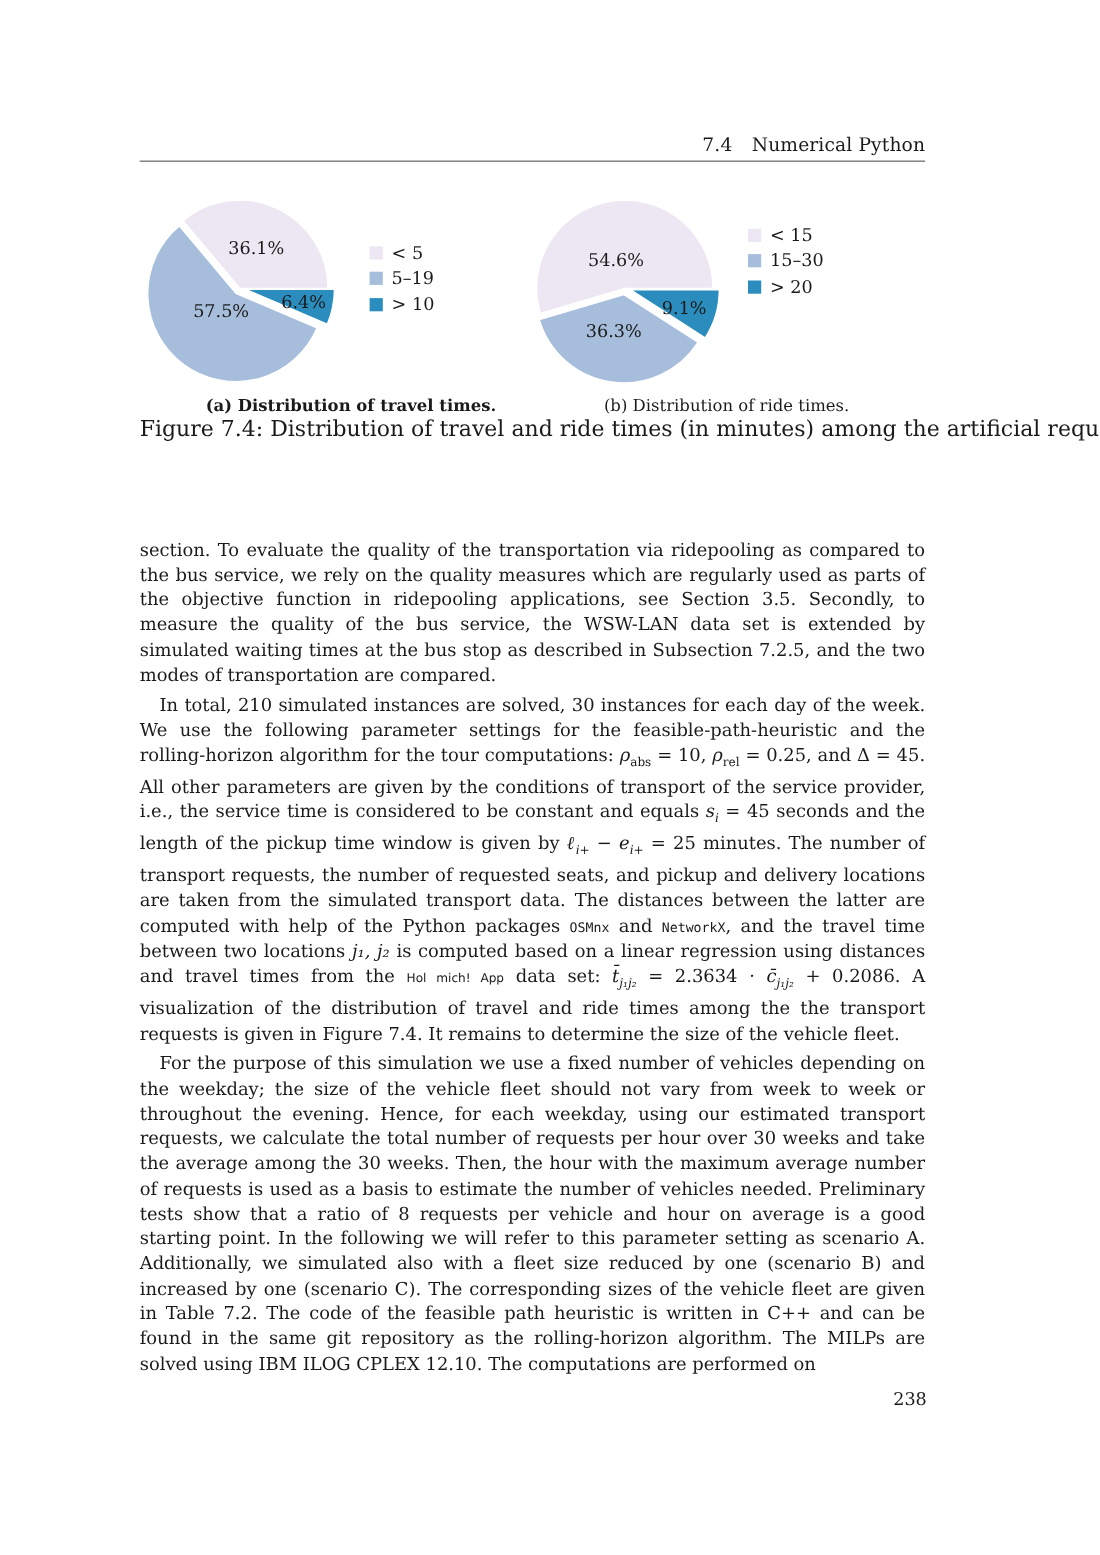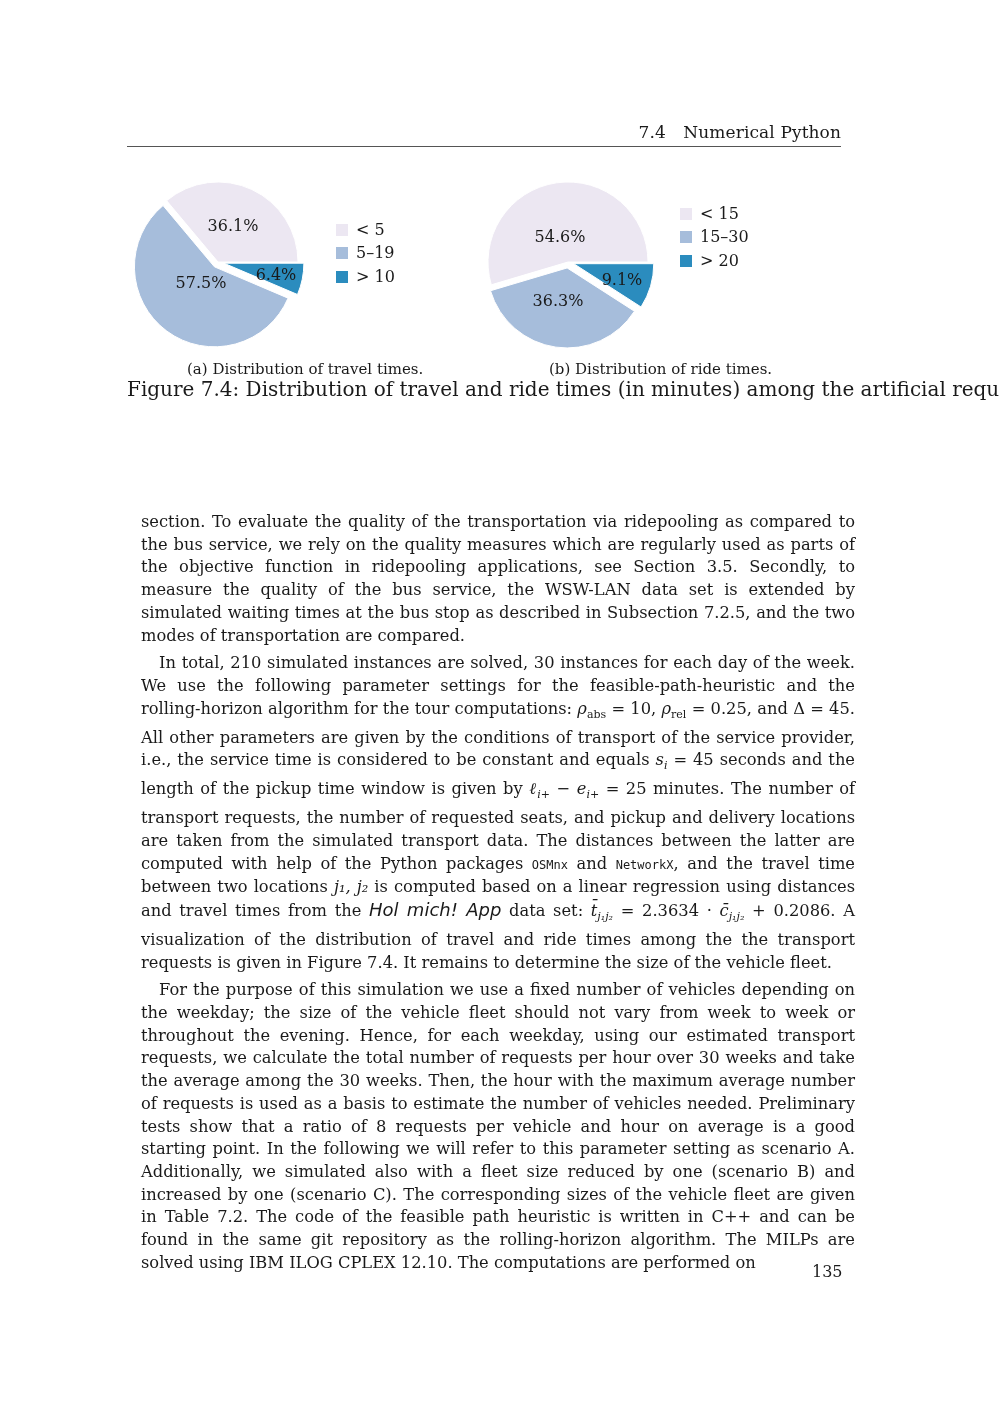--- a/index.html
+++ b/index.html
@@ -9,26 +9,26 @@
                    border-bottom: 1px solid #555; }
     .page-header .hdr { position: absolute; right: 0; top: 0; font-size: 17px; letter-spacing: 0.1px; }
     .page-header .hdr .num { margin-right: 12px; margin-top: 48px; }
     .subfig { position: absolute; top: 170px; }
     .subfig svg { position: absolute; left: 0; top: 0; }
     .legend { position: absolute; font-size: 16px; line-height: 24px; }
     .legend .item { display: flex; align-items: center; height: 23.5px; }
     .legend .sw { width: 12px; height: 12px; margin-right: 8px; display: inline-block; }
     .subcap { position: absolute; top: 360px; font-size: 15px; }
     .figcap { position: absolute; left: 127px; top: 377px; font-size: 20px; white-space: nowrap; }
-    .body-text { position: absolute; left: 141px; top: 489px; width: 714px; font-size: 16.3px;
-                 line-height: 22.7px; text-align: justify; margin-top: 22px; }
+    .body-text { position: absolute; left: 127px; top: 489px; width: 714px; font-size: 16.3px;
+                 line-height: 22.7px; text-align: justify; }
     .body-text p { margin: 0 0 5px 0; }
     .body-text p.indent { text-indent: 18px; }
     .mono { font-family: "DejaVu Sans Mono", "Liberation Mono", monospace; font-size: 12px; }
-    .sans-it { font-family: "DejaVu Sans", "Liberation Sans", sans-serif; font-style: italic; font-size: 18px; }
+    .sans-it { font-family: "DejaVu Sans", "Liberation Sans", sans-serif; font-size: 11px; }
     .page-number { position: absolute; left: 812px; top: 1262px; font-size: 16px; }
     .pie-label { font-family: "DejaVu Serif", "Liberation Serif", serif; font-size: 16px; fill: #1a1a1a; }
   </style>
 </head>
 <body>
 
 <div class="page-header">
   <div class="hdr">
     <span class="num">7.4</span>
     <span>Numerical Python</span>
@@ -78,24 +78,24 @@
         <span class="sw sw1" style="background: rgb(166, 189, 219);"></span>
         <span>15–30</span>
       </div>
     <div class="item">
         <span class="sw sw2" style="background: rgb(43, 140, 190);"></span>
         <span>&gt; 20</span>
       </div>
   </div>
 </div>
 
-<div class="subcap" style="left:187px;">(a) Distribution of travel times.</div>
+<div class="subcap" style="left:187px;font-weight:bold;">(a) Distribution of travel times.</div>
 <div class="subcap" style="left:549px;text-align:center;">(b) Distribution of ride times.</div>
 
 <div class="figcap">Figure 7.4: Distribution of travel and ride times (in minutes) among the artificial requests.</div>
 
 <div class="body-text">
   <p>section. To evaluate the quality of the transportation via ridepooling as compared to the bus service, we rely on the quality measures which are regularly used as parts of the objective function in ridepooling applications, see Section 3.5. Secondly, to measure the quality of the bus service, the WSW-LAN data set is extended by simulated waiting times at the bus stop as described in Subsection 7.2.5, and the two modes of transportation are compared.</p>
   <p class="indent"><span>In total, 210 simulated instances are solved, 30 instances for each day of the week. We use the following parameter settings for the feasible-path-heuristic and the rolling-horizon algorithm for the tour computations: </span><i>ρ</i><sub style="font-size:11px">abs</sub><span> = 10, </span><i>ρ</i><sub style="font-size:11px">rel</sub><span> = 0.25, and Δ = 45. All other parameters are given by the conditions of transport of the service provider, i.e., the service time is considered to be constant and equals </span><i>s</i><sub style="font-size:11px;font-style:italic">i</sub><span> = 45 seconds and the length of the pickup time window is given by </span><i>ℓ</i><sub style="font-size:11px;font-style:italic">i+</sub><span> − </span><i>e</i><sub style="font-size:11px;font-style:italic">i+</sub><span> = 25 minutes. The number of transport requests, the number of requested seats, and pickup and delivery locations are taken from the simulated transport data. The distances between the latter are computed with help of the Python packages </span><span class="mono">OSMnx</span><span> and </span><span class="mono">NetworkX</span><span>, and the travel time between two locations </span><i>j₁, j₂</i><span> is computed based on a linear regression using distances and travel times from the </span><span class="sans-it">Hol mich! App</span><span> data set: </span><i>t̄</i><sub style="font-size:11px;font-style:italic">j₁j₂</sub><span> = 2.3634 · </span><i>c̄</i><sub style="font-size:11px;font-style:italic">j₁j₂</sub><span> + 0.2086</span><span>. A visualization of the distribution of travel and ride times among the the transport requests is given in Figure 7.4. It remains to determine the size of the vehicle fleet.</span></p>
   <p class="indent">For the purpose of this simulation we use a fixed number of vehicles depending on the weekday; the size of the vehicle fleet should not vary from week to week or throughout the evening. Hence, for each weekday, using our estimated transport requests, we calculate the total number of requests per hour over 30 weeks and take the average among the 30 weeks. Then, the hour with the maximum average number of requests is used as a basis to estimate the number of vehicles needed. Preliminary tests show that a ratio of 8 requests per vehicle and hour on average is a good starting point. In the following we will refer to this parameter setting as scenario A. Additionally, we simulated also with a fleet size reduced by one (scenario B) and increased by one (scenario C). The corresponding sizes of the vehicle fleet are given in Table 7.2. The code of the feasible path heuristic is written in C++ and can be found in the same git repository as the rolling-horizon algorithm. The MILPs are solved using IBM ILOG CPLEX 12.10. The computations are performed on</p>
 </div>
 
-<div class="page-number">135</div>
+<div class="page-number">238</div>
 
 </body></html>

